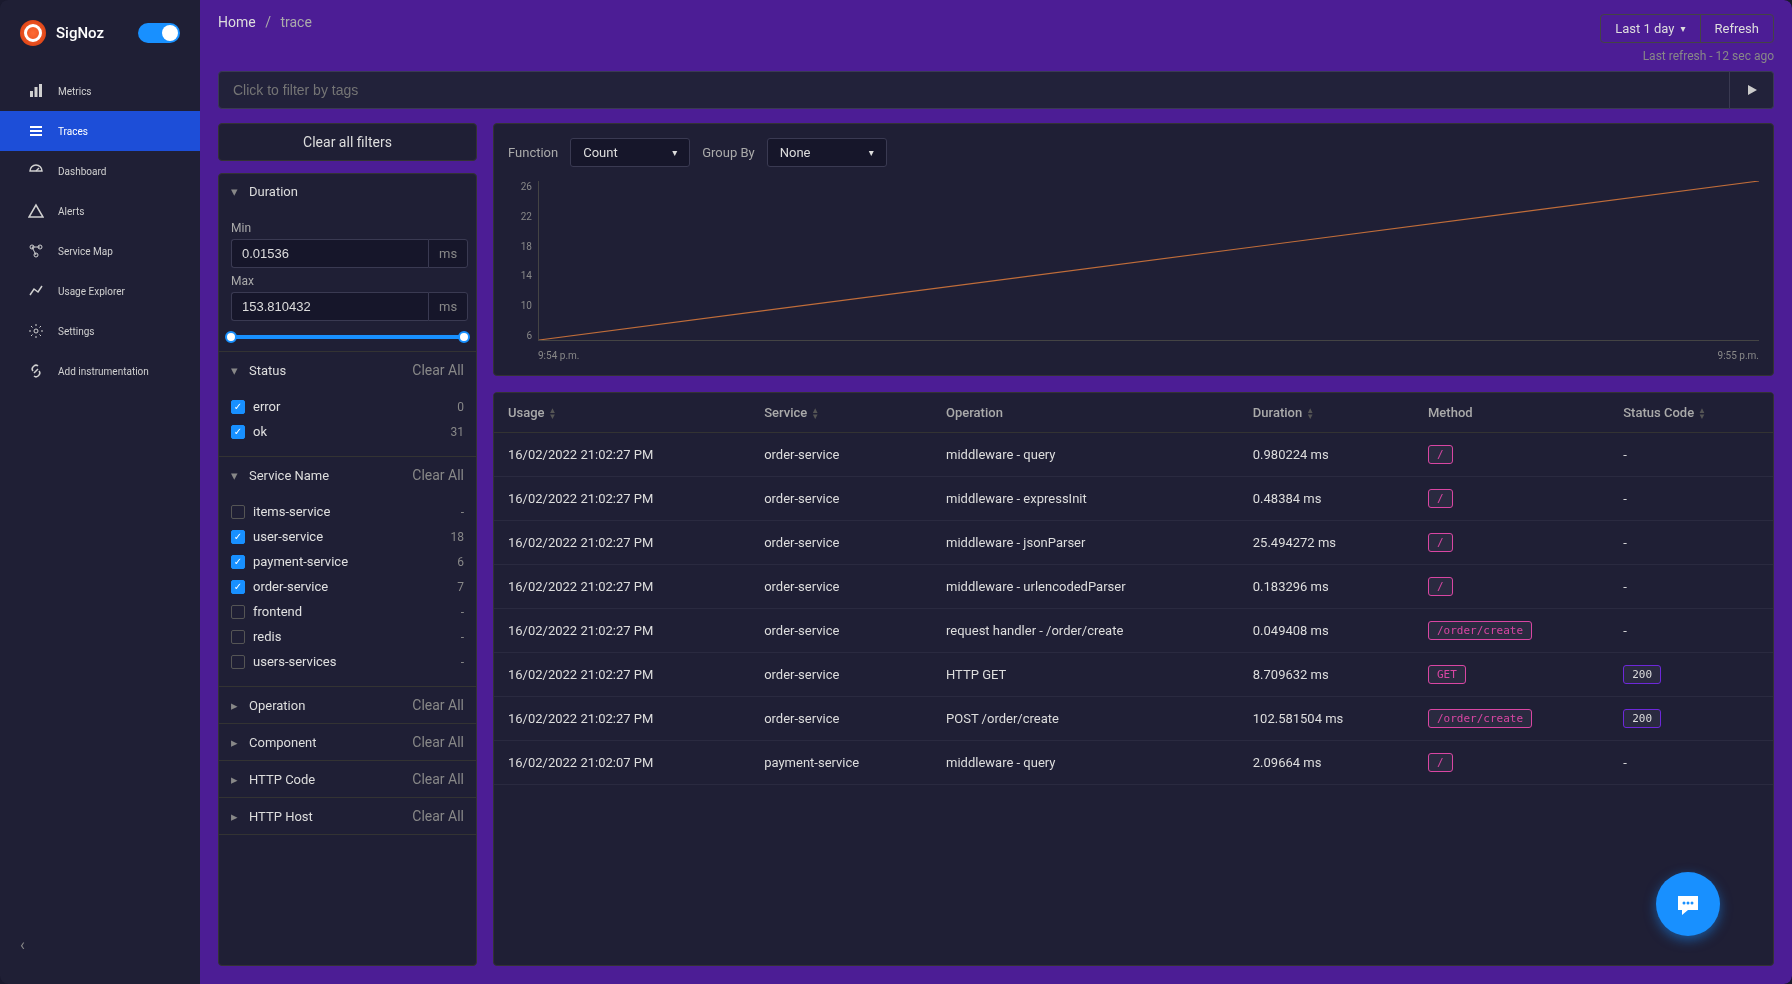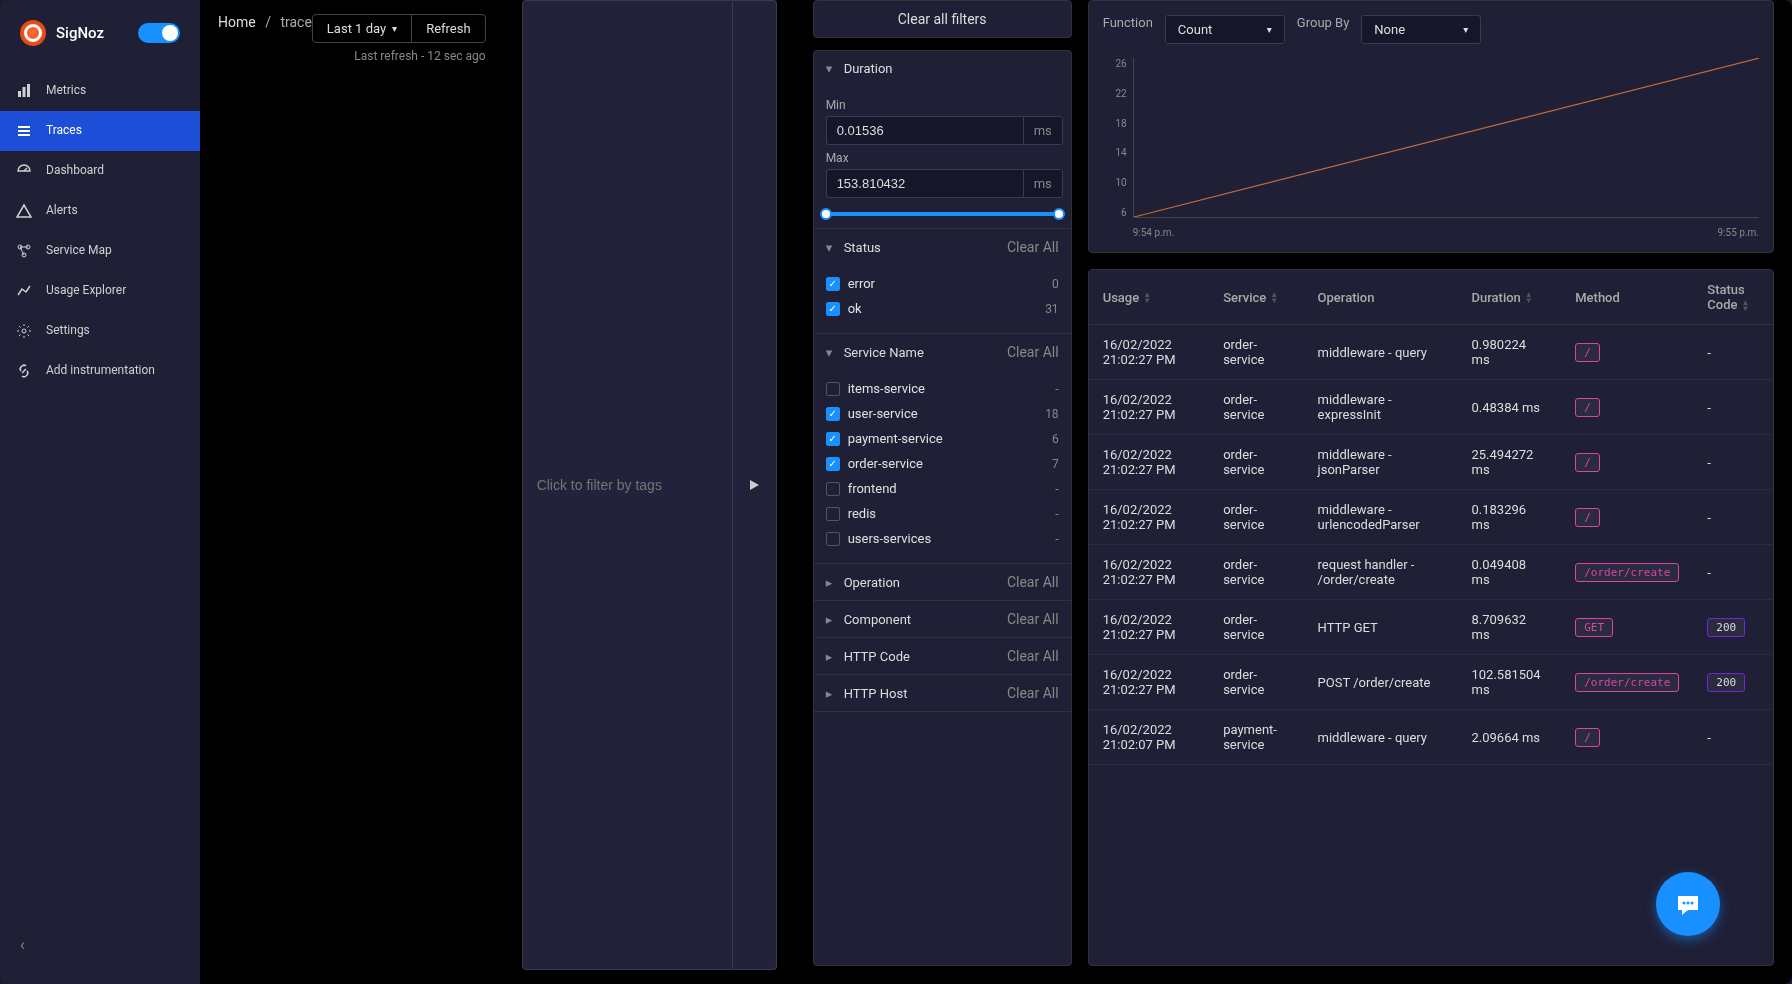--- a/index.html
+++ b/index.html
@@ -7,26 +7,26 @@
     .app-container { display: flex; height: 100%; border-radius: 8px; overflow: hidden; }
     .sidebar { width: 200px; background: #1f1f35; padding: 20px 0; display: flex; flex-direction: column; }
     .sidebar-header { display: flex; align-items: center; padding: 0 20px 10px; justify-content: space-between; }
     .logo-wrap { display: flex; align-items: center; }
     .logo { width: 26px; height: 26px; background: radial-gradient(circle, #ff6b35, #d4380d); border-radius: 50%; margin-right: 10px; display: flex; align-items: center; justify-content: center; }
     .logo::before { content: ""; width: 12px; height: 12px; border: 3px solid #fff; border-radius: 50%; }
     .logo-text { font-size: 15px; font-weight: 500; color: #fff; }
     .toggle { width: 42px; height: 20px; background: #1890ff; border-radius: 10px; position: relative; cursor: pointer; }
     .toggle::after { content: ""; position: absolute; right: 2px; top: 2px; width: 16px; height: 16px; background: #fff; border-radius: 50%; }
     .nav { list-style: none; margin-top: 15px; }
-    .nav-item { display: flex; padding: 12px 16px; font-size: 12px; color: #d0d0d0; cursor: pointer; }
+    .nav-item { display: flex; align-items: center; padding: 12px 28px; font-size: 10px; color: #d0d0d0; cursor: pointer; }
     .nav-item.active { background: #1d4ed8; color: #fff; }
     .nav-item svg, .nav-item .icon { width: 16px; height: 16px; margin-right: 14px; fill: currentColor; }
     .sidebar-footer { margin-top: auto; padding: 10px 20px; }
     .collapse-btn { color: #888; cursor: pointer; }
-    .main { flex: 1; display: flex; flex-direction: row; background: #000000; overflow: hidden; }
+    .main { flex: 1; display: flex; flex-direction: column; background: #4c1d95; overflow: hidden; }
     .topbar { display: flex; justify-content: space-between; align-items: flex-start; padding: 14px 18px 8px; }
     .breadcrumb { font-size: 14px; color: #aaa; }
     .breadcrumb a { color: #ddd; text-decoration: none; }
     .breadcrumb .sep { margin: 0 6px; }
     .topbar-right { display: flex; flex-direction: column; align-items: flex-end; gap: 6px; }
     .time-controls { display: flex; border: 1px solid #444; border-radius: 4px; overflow: hidden; }
     .time-select { padding: 6px 14px; font-size: 13px; color: #ddd; display: flex; align-items: center; gap: 6px; cursor: pointer; }
     .refresh-btn { padding: 6px 14px; font-size: 13px; color: #ddd; border-left: 1px solid #444; cursor: pointer; }
     .last-refresh { font-size: 12px; color: #888; }
     .search-row { display: flex; padding: 0 18px 14px; gap: 0; }
@@ -49,21 +49,21 @@
     .slider-track { height: 4px; background: #1890ff; border-radius: 2px; margin-top: 14px; position: relative; }
     .slider-handle { width: 12px; height: 12px; background: #fff; border: 2px solid #1890ff; border-radius: 50%; position: absolute; top: -4px; cursor: pointer; }
     .checkbox-row { display: flex; align-items: center; justify-content: space-between; padding: 5px 0; font-size: 13px; }
     .checkbox-row-left { display: flex; align-items: center; gap: 8px; }
     .checkbox { width: 14px; height: 14px; border: 1px solid #555; border-radius: 2px; display: flex; align-items: center; justify-content: center; cursor: pointer; }
     .checkbox.checked { background: #1890ff; border-color: #1890ff; }
     .checkbox.checked::after { content: "✓"; color: #fff; font-size: 10px; }
     .checkbox-count { color: #888; font-size: 12px; }
     .right-col { flex: 1; display: flex; flex-direction: column; gap: 16px; overflow: hidden; }
     .chart-panel { background: #1f1f35; border: 1px solid #333; border-radius: 4px; padding: 14px; }
-    .chart-controls { display: flex; align-items: flex-start; gap: 12px; margin-bottom: 14px; font-size: 13px; }
+    .chart-controls { display: flex; align-items: center; gap: 12px; margin-bottom: 14px; font-size: 13px; }
     .chart-controls label { color: #aaa; }
     .select { background: #16162a; border: 1px solid #3a3a52; padding: 6px 12px; border-radius: 3px; color: #ddd; display: flex; align-items: center; gap: 20px; cursor: pointer; min-width: 120px; justify-content: space-between; }
     .chart-area { height: 180px; position: relative; }
     .y-axis { position: absolute; left: 0; top: 0; bottom: 20px; width: 24px; display: flex; flex-direction: column; justify-content: space-between; font-size: 10px; color: #888; text-align: right; }
     .plot { position: absolute; left: 30px; right: 0; top: 0; bottom: 20px; border-left: 1px solid #444; border-bottom: 1px solid #444; }
     .plot svg { width: 100%; height: 100%; }
     .x-axis { position: absolute; left: 30px; right: 0; bottom: 0; display: flex; justify-content: space-between; font-size: 10px; color: #888; }
     .table-panel { background: #1f1f35; border: 1px solid #333; border-radius: 4px; flex: 1; overflow: auto; }
     table { width: 100%; border-collapse: collapse; font-size: 13px; }
     thead th { text-align: left; padding: 12px 14px; color: #aaa; font-weight: 500; border-bottom: 1px solid #333; background: #1f1f35; }

